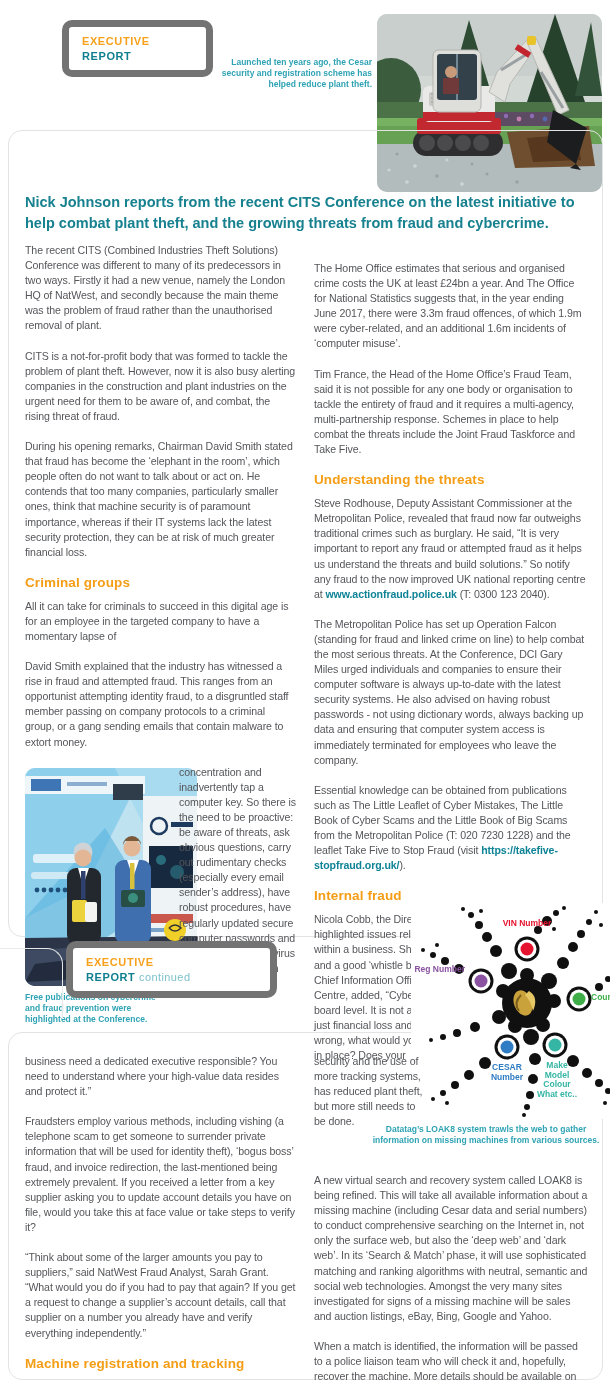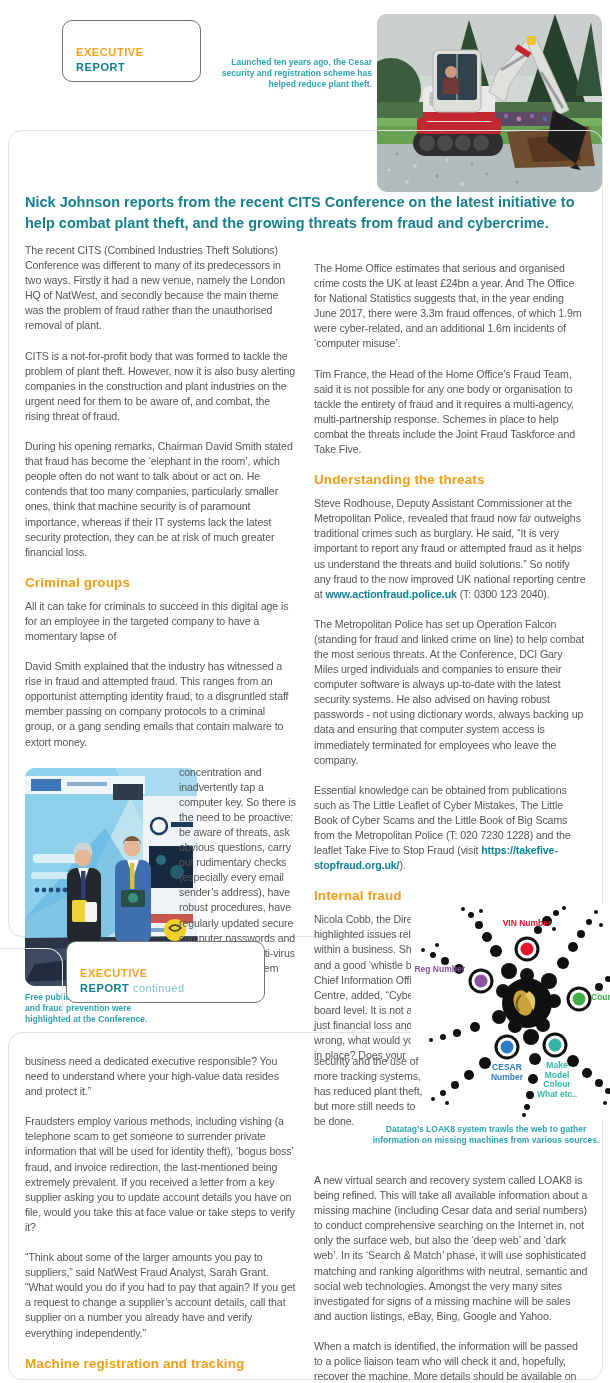--- a/index.html
+++ b/index.html
@@ -1,21 +1,21 @@
 <!DOCTYPE html>
 <html><head>
 <meta charset="utf-8">
 <style>
   html,body{margin:0;padding:0;background:#ffffff;}
   .page{position:relative;width:610px;height:1383px;background:#fff;overflow:hidden;
         font-family:"Liberation Sans",sans-serif;color:#55565a;}
 
   
-  .badge{position:absolute;border:1px solid #737373;border-radius:10px;background:#fff;
-         padding:24px 14px 6px 13px;line-height:15px;}
+  .badge{position:absolute;border:7px solid #737373;border-radius:10px;background:#fff;
+         padding:7px 14px 6px 13px;line-height:15px;}
   .badge .l1{display:block;font-size:11px;font-weight:bold;letter-spacing:.6px;color:#f7a11c;}
   .badge .l2{display:block;font-size:11px;font-weight:bold;letter-spacing:.6px;color:#0e7f8e;}
   .badge .cont{font-weight:normal;color:#7cc2cc;letter-spacing:.4px;}
   .badge-top{left:62px;top:20px;width:110px;}
   .badge-cont{left:66px;top:941px;width:170px;}
   .deco-corner{position:absolute;left:-10px;top:948px;width:72px;height:70px;
                border-top:1px solid #e9e9e9;border-right:1px solid #e9e9e9;border-top-right-radius:16px;}
 
   
   .hero-caption{position:absolute;left:220px;top:57px;width:152px;text-align:right;

